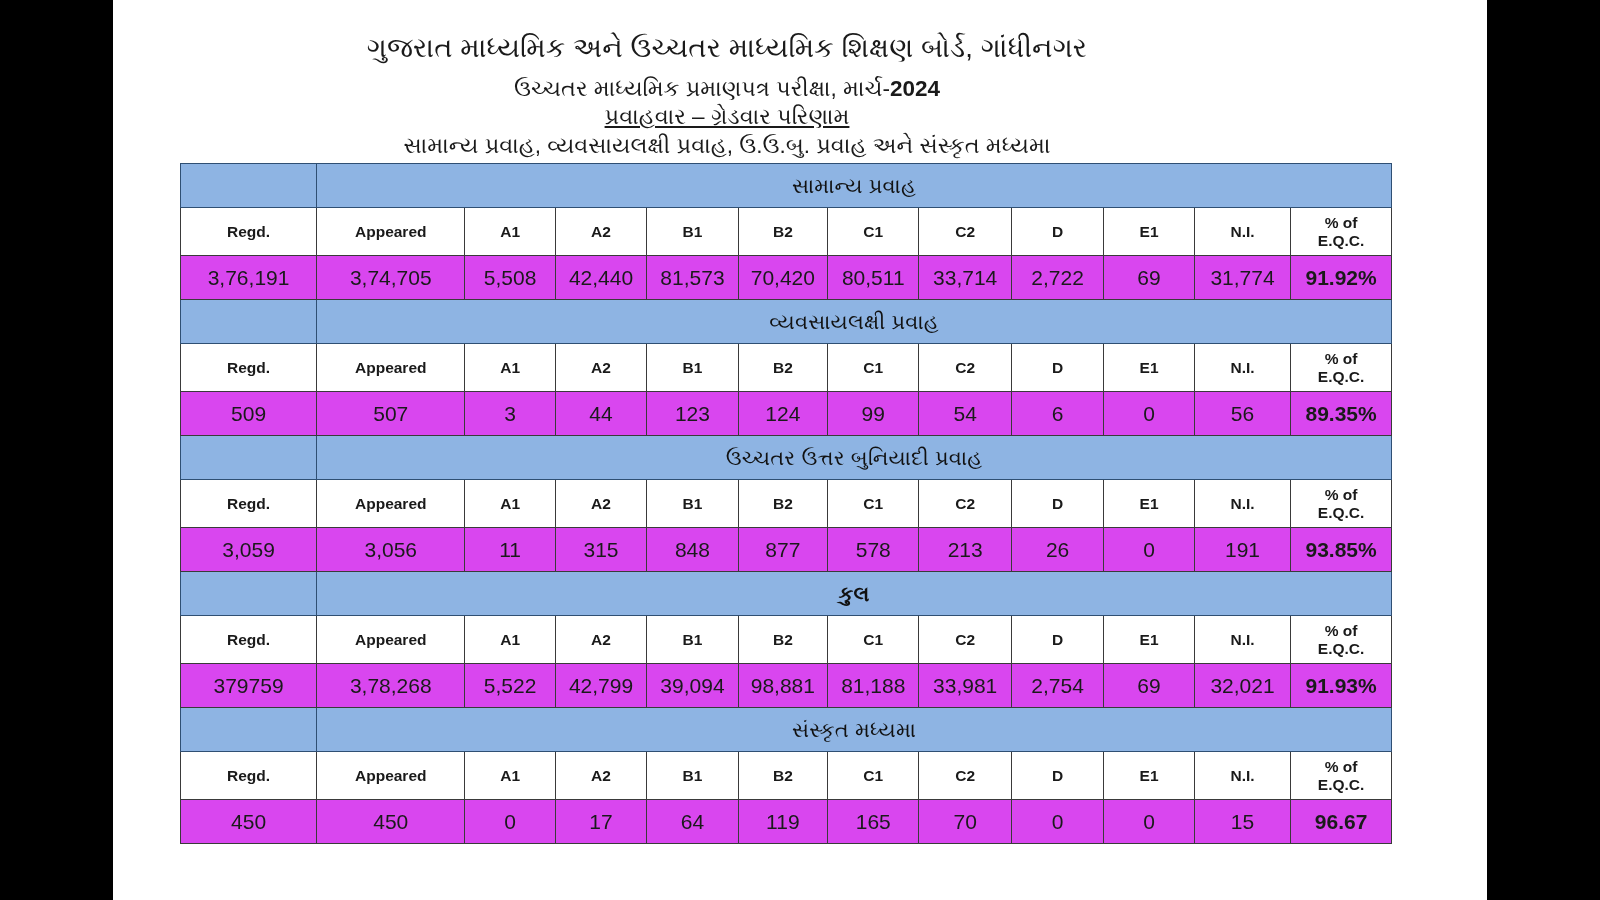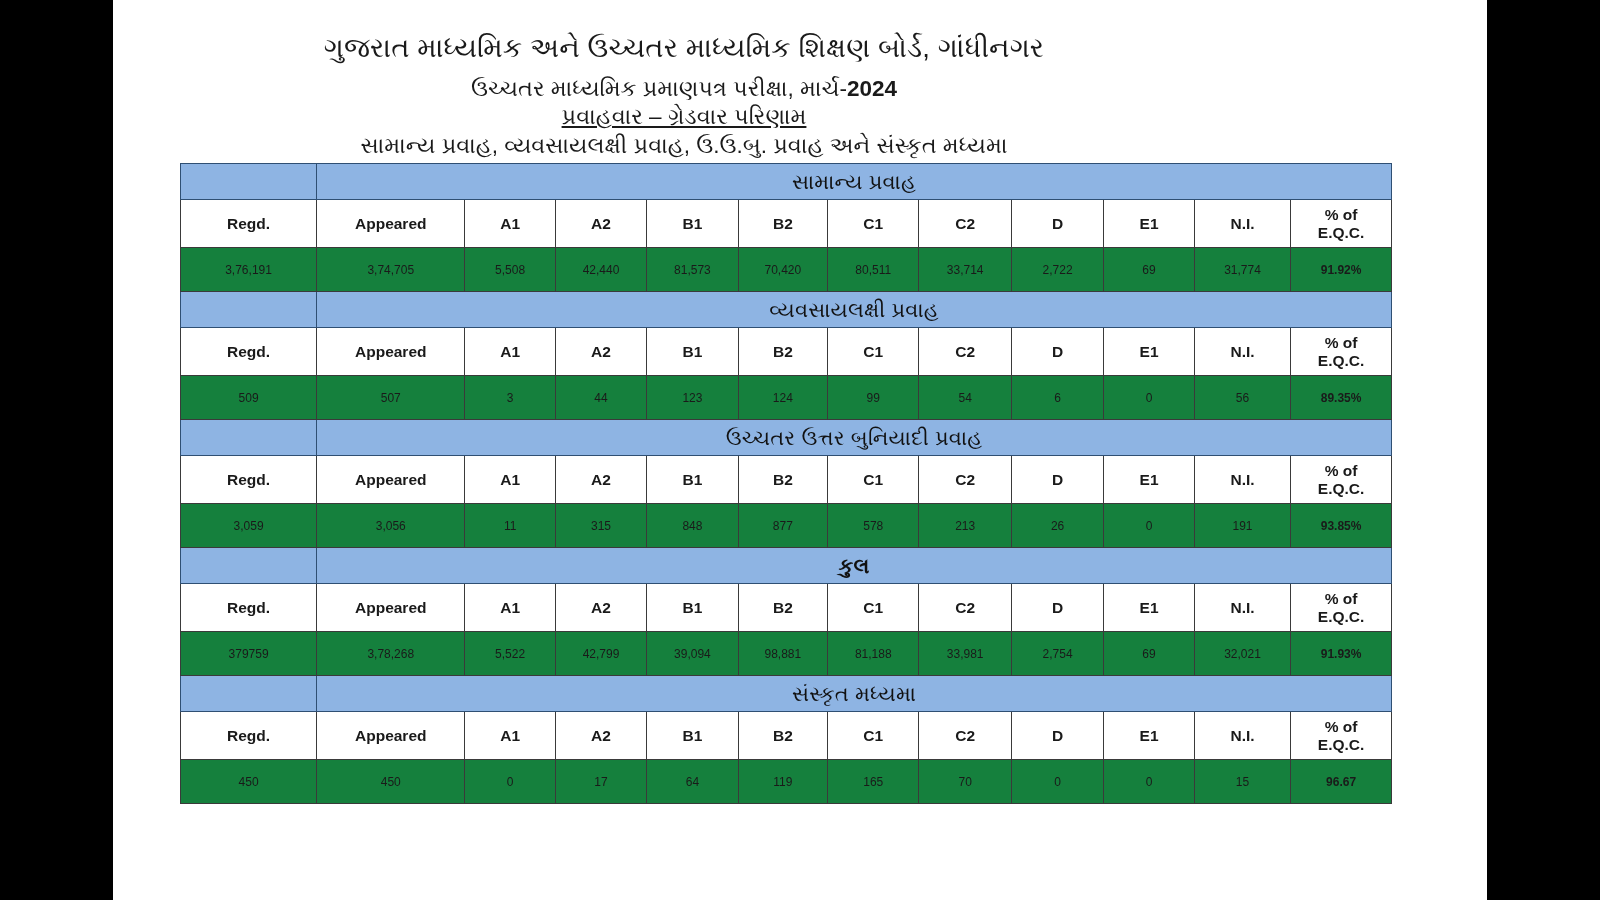--- a/index.html
+++ b/index.html
@@ -31,20 +31,21 @@
   }
 
   
   .titleblock {
     position: absolute;
     left: 0;
     top: 32px;
     width: 1142px;
     text-align: center;
     color: #1a1a1a;
+    padding-left: 43px;
   }
   .title-line {
     display: block;
     line-height: 1.18;
     white-space: nowrap;
   }
   .title-l1 {
     font-size: 27.5px;
     font-weight: 400;
     letter-spacing: .1px;
@@ -88,21 +89,21 @@
     color: #1a1a1a;
     font-size: 15.5px;
     height: 44px;
     box-sizing: border-box;
   }
 
   
   tr.stream-row td {
     background: #8eb4e3;
     border-color: #2f4f73;
-    height: 36px;
+    height: 44px;
   }
   td.stream-spacer {
     background: #8eb4e3;
   }
   td.stream-title {
     font-size: 21px;
     font-weight: 400;
     color: #111111;
     letter-spacing: .2px;
   }
@@ -119,23 +120,23 @@
   td.eqc-head {
     font-weight: 700;
     font-size: 15px;
     line-height: 1.25;
     margin-top: 28px;
   }
 
   
   tr.data-row td {
     font-weight: 400;
-    font-size: 12px;
+    font-size: 21px;
     height: 44px;
-    background: #15803d;
+    background: #d946ef;
   }
   tr.data-row td.pct {
     font-weight: 700;
   }
 
   
   col.c-regd     { width: 134px; }
   col.c-appeared { width: 146px; }
   col.c-a1       { width: 89px;  }
   col.c-a2       { width: 90px;  }

